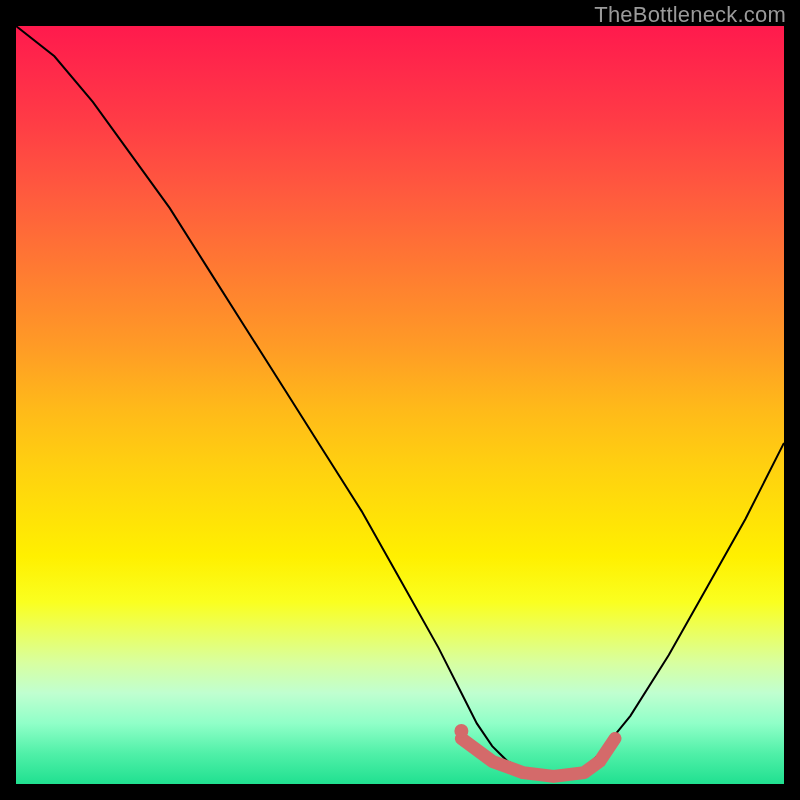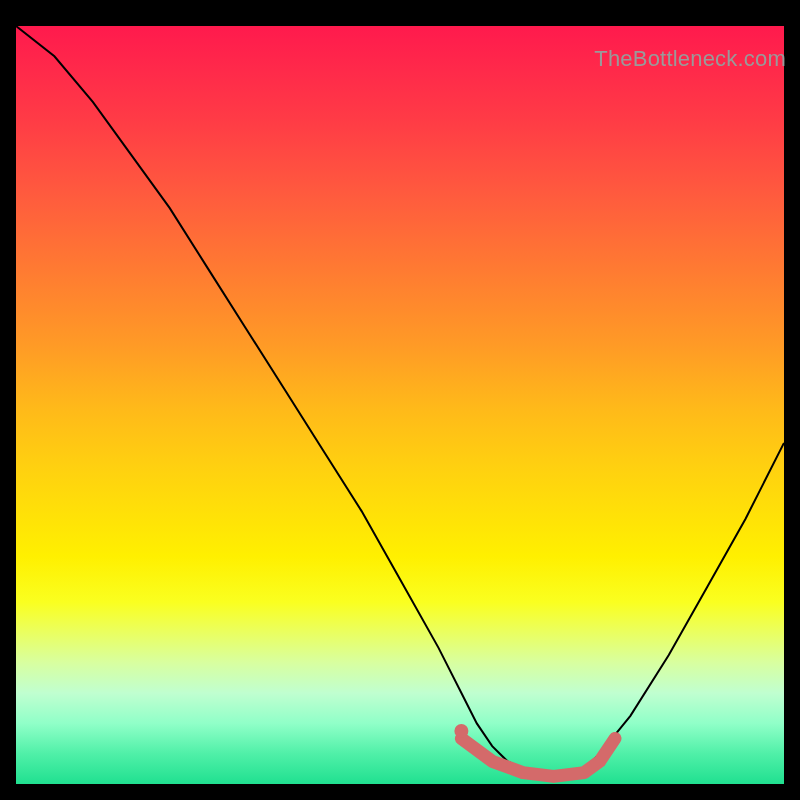--- a/index.html
+++ b/index.html
@@ -51,21 +51,20 @@
     );
   }
   .watermark {
     position: absolute;
     top: 2px;
     right: 14px;
     color: #9a9a9a;
     font-size: 22px;
     font-weight: 500;
     letter-spacing: 0.2px;
-    margin-top: 44px;
   }
   svg.overlay {
     position: absolute;
     inset: 0;
   }
   .curve {
     fill: none;
     stroke: #000000;
     stroke-width: 2;
   }

